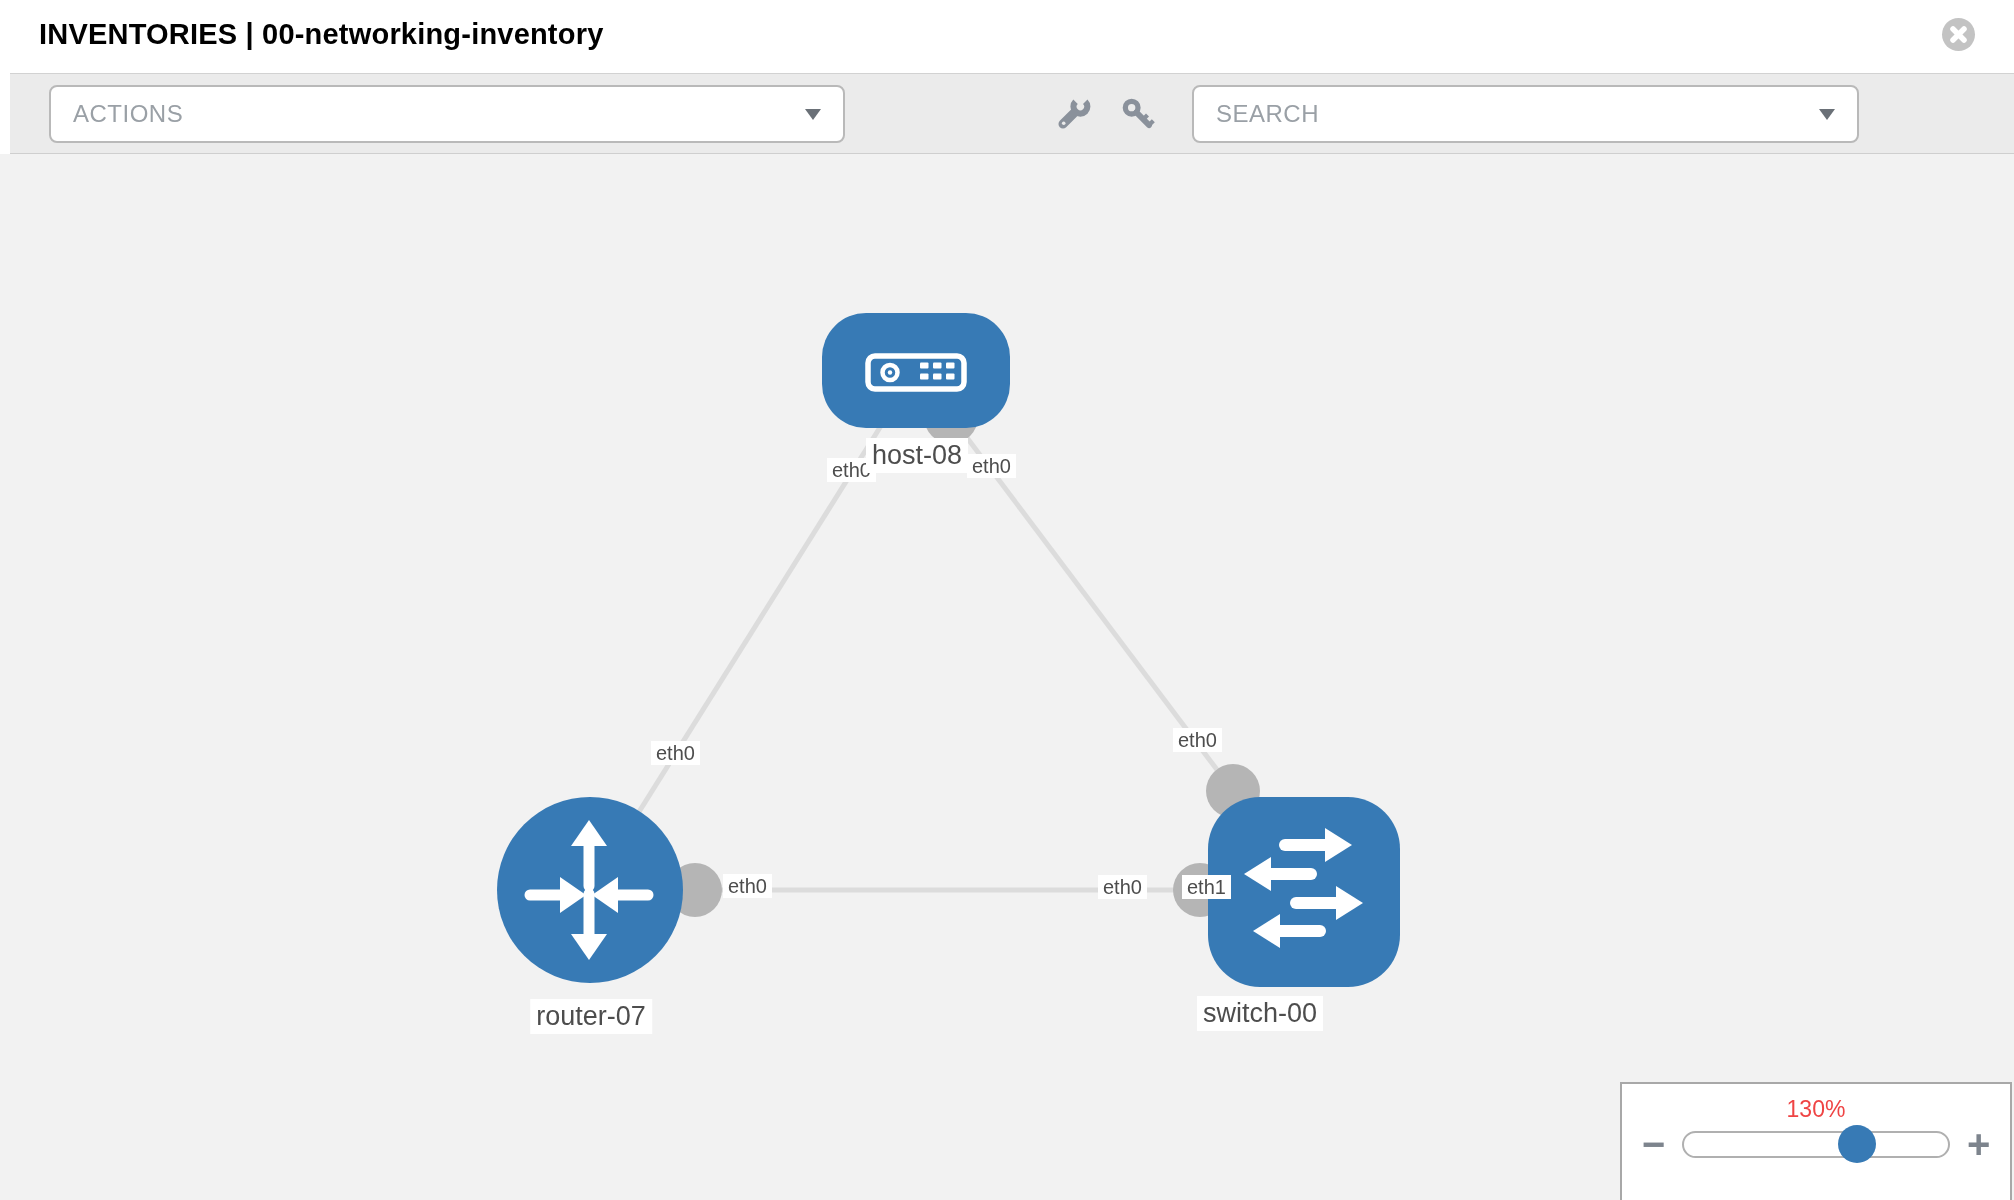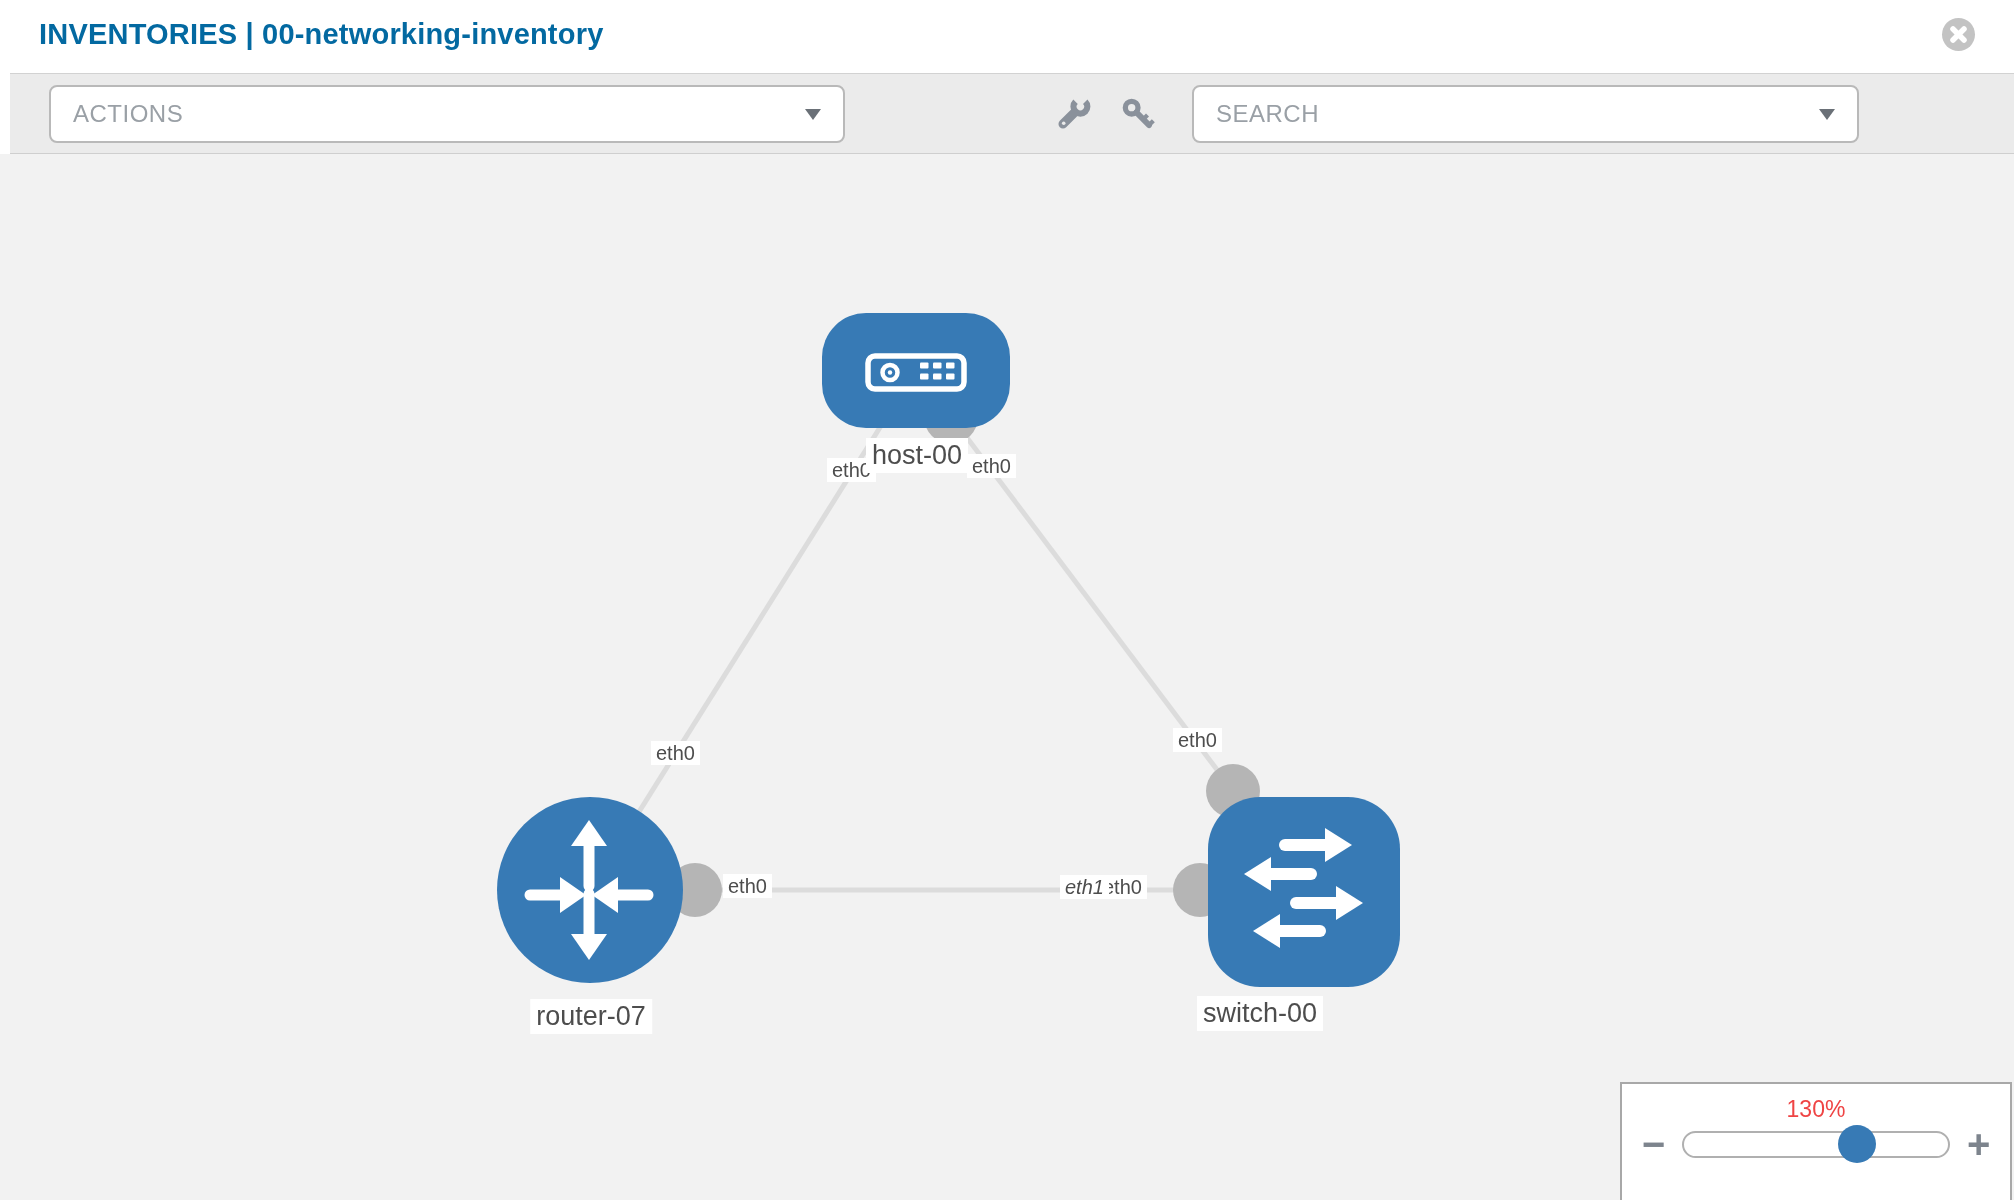--- a/index.html
+++ b/index.html
@@ -1,21 +1,21 @@
 <!DOCTYPE html>
 <html><head>
 <meta charset="utf-8">
 <style>
   * { margin:0; padding:0; box-sizing:border-box; }
   html,body { width:2014px; height:1200px; overflow:hidden; background:#fff;
               font-family:"Liberation Sans", sans-serif; }
 
   
   .header { position:absolute; left:0; top:0; width:2014px; height:73px; background:#fff; }
-  .title { position:absolute; left:39px; top:18px; font-size:29px; font-weight:bold; color:#0369a1; letter-spacing:0.2px; }
+  .title { position:absolute; left:39px; top:18px; font-size:29px; font-weight:bold; color:#000000; letter-spacing:0.2px; }
   .close-btn { position:absolute; left:1942px; top:18px; width:33px; height:33px; border-radius:50%;
                background:#c3c3c3; border:none; cursor:pointer; display:flex; align-items:center; justify-content:center; }
 
   
   .toolbar { position:absolute; left:10px; top:73px; width:2014px; height:81px; background:#ebebeb;
              border-top:1px solid #d2d2d2; border-bottom:1px solid #cfcfcf; }
   .dropdown { position:absolute; top:11px; height:58px; background:#fff; border:2px solid #b9b9b9;
               border-radius:8px; display:flex; align-items:center; padding:0 22px; cursor:pointer; }
   .dropdown .dd-text { font-size:24px; color:#9aa0a6; letter-spacing:0.5px; flex:1; }
   .caret { width:0; height:0; border-left:8px solid transparent; border-right:8px solid transparent;
@@ -151,23 +151,23 @@
       </g>
     </g>
   </svg>
 
   <div class="if-label" style="left:827px;  top:304px;">eth0</div>
   <div class="if-label" style="left:967px;  top:300px;">eth0</div>
   <div class="if-label" style="left:651px;  top:587px;">eth0</div>
   <div class="if-label" style="left:723px;  top:720px;">eth0</div>
   <div class="if-label" style="left:1173px; top:574px;">eth0</div>
   <div class="if-label" style="left:1098px; top:721px;">eth0</div>
-  <div class="if-label" style="left:1060px; top:721px;font-style:italic;">eth1</div>
+  <div class="if-label" style="left:1182px; top:721px;">eth1</div>
 
-  <div class="node-label" style="left:866px; top:284px;">host-00</div>
+  <div class="node-label" style="left:866px; top:284px;">host-08</div>
   <div class="node-label centered" style="left:591px;  top:845px;">router-07</div>
   <div class="node-label centered" style="left:1260px; top:842px;">switch-00</div>
 </div>
 
 <div class="zoom-panel">
   <div class="zoom-level">130%</div>
   <div class="zoom-row">
     <button class="zoom-minus">−</button>
     <div class="slider-track">
       <div class="slider-handle"></div>

